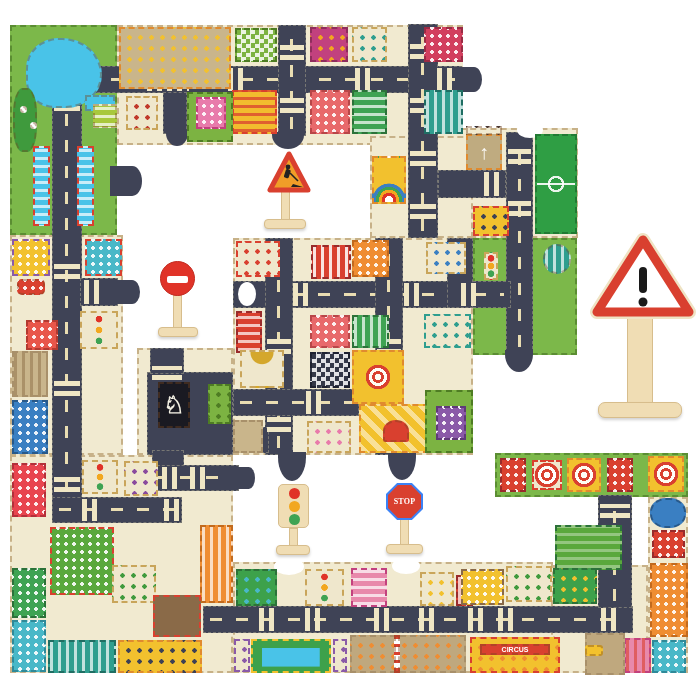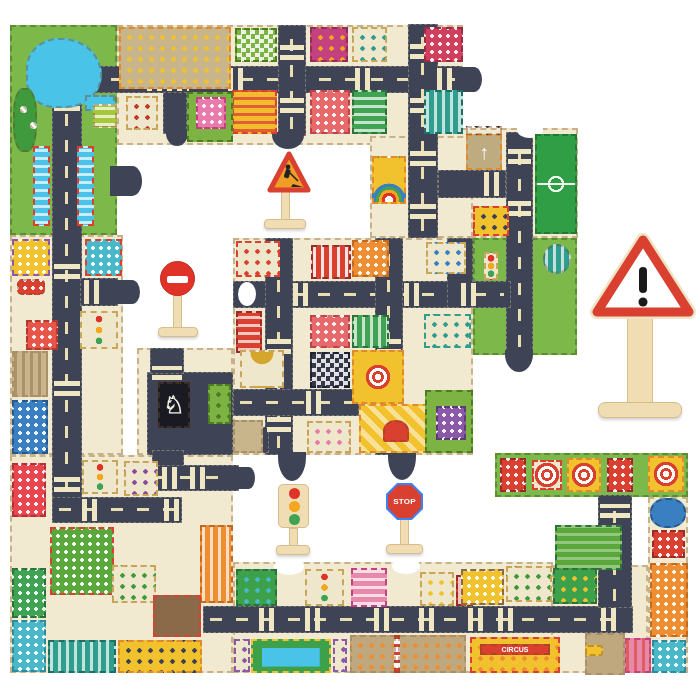--- a/index.html
+++ b/index.html
@@ -44,21 +44,21 @@
   
   .sign{z-index:10;}
   .wood{background:#f0ddb4;border:1.5px solid #d7bd8c;z-index:10;}
   .wood-base{border-radius:4px;box-shadow:0 2px 3px rgba(0,0,0,.18);}
   #noentry-disc{left:160px;top:261px;width:35px;height:35px;border-radius:50%;
     background:#e03328;border:1px solid #c22a1f;z-index:11;}
   #noentry-bar{position:absolute;left:6px;top:13.5px;width:21px;height:7px;background:#fff;border-radius:2px;}
   #tl-head{left:278px;top:484px;width:31px;height:44px;border-radius:5px;z-index:11;}
   .tl-lamp{position:absolute;left:10px;width:11px;height:11px;border-radius:50%;}
   #stop-oct-outer{left:386px;top:483px;width:37px;height:37px;background:#3b82f6;z-index:11;
-    clip-path:polygon(30% 0,70% 0,100% 30%,100% 70%,70% 100%,30% 100%,0 70%,0 30%);}
+    clip-path:polygon(30% 0,70% 0,100% 30%,100% 70%,70% 100%,30% 100%,0 70%,0 30%);font-family:Liberation Serif, serif;}
   #stop-oct{position:absolute;left:2px;top:2px;width:33px;height:33px;background:#d9402f;
     clip-path:polygon(30% 0,70% 0,100% 30%,100% 70%,70% 100%,30% 100%,0 70%,0 30%);
     display:flex;align-items:center;justify-content:center;}
   #stop-text{color:#fff;font-size:8px;font-weight:bold;letter-spacing:.2px;}
   svg{position:absolute;z-index:11;}
 </style>
 </head>
 <body>
 
 <div id="scene">

